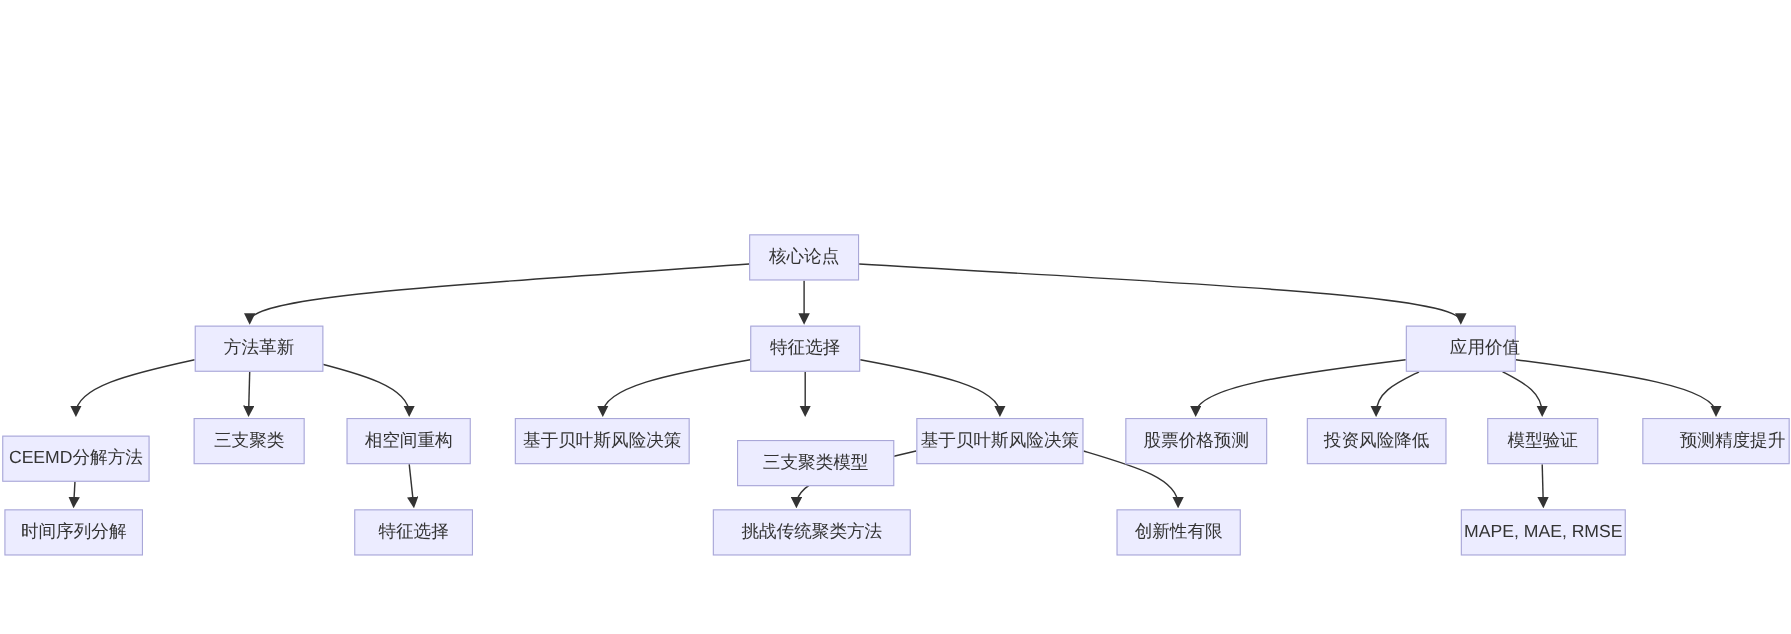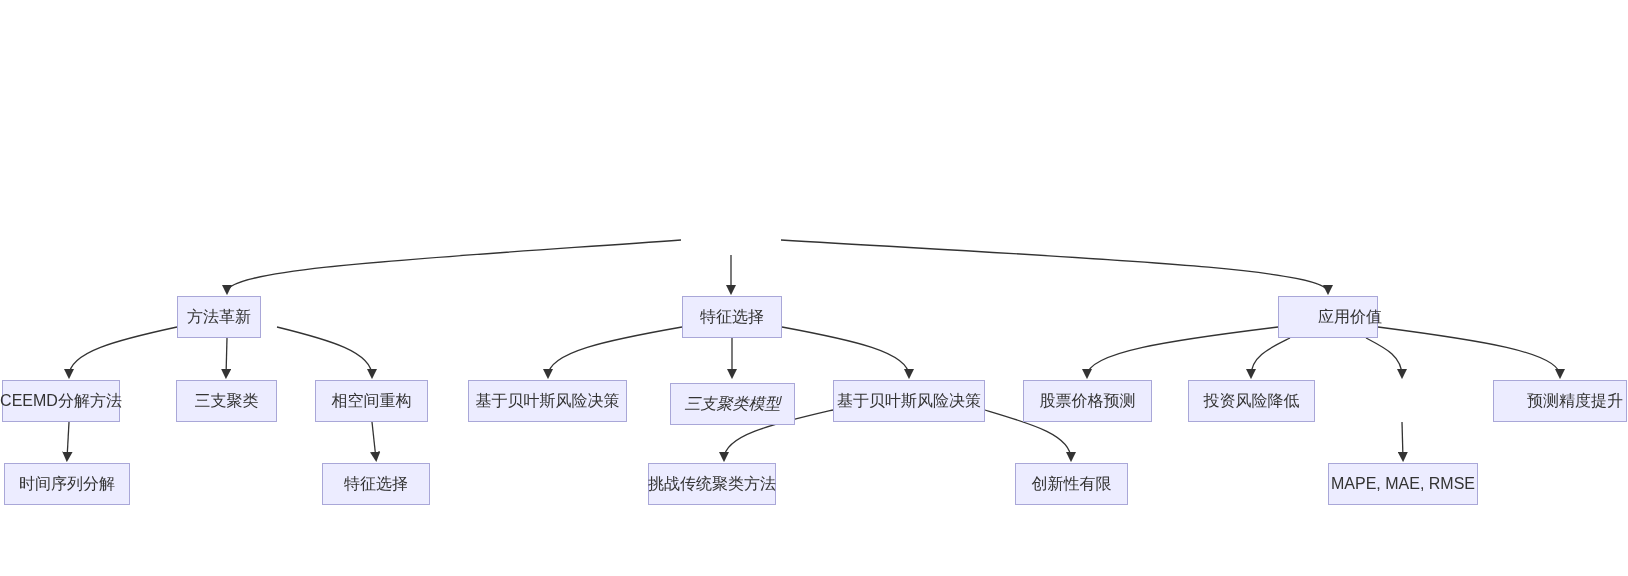--- a/index.html
+++ b/index.html
@@ -65,34 +65,36 @@
     <path class="edge" d="M1366,338C1385,348,1402,356,1402,376" marker-end="url(#arrowhead)"></path>
     <path class="edge" d="M1378,327C1478,340,1560,352,1560,376" marker-end="url(#arrowhead)"></path>
 
     <path class="edge" d="M69,422L67,459" marker-end="url(#arrowhead)"></path>
     <path class="edge" d="M372,422L376,459" marker-end="url(#arrowhead)"></path>
     <path class="edge" d="M833,410C773,424,724,435,724,459" marker-end="url(#arrowhead)"></path>
     <path class="edge" d="M985,410C1032,424,1071,435,1071,459" marker-end="url(#arrowhead)"></path>
     <path class="edge" d="M1402,422L1403,459" marker-end="url(#arrowhead)"></path>
   </svg>
 
+  <div class="node" style="left:681px; top:213px; width:100px;">核心论点</div>
 
-  <div class="node" style="left:177px; top:296px; width:84px;">方法革新</div>
+  <div class="node" style="left:177px; top:296px; width:117px;">方法革新</div>
   <div class="node" style="left:682px; top:296px; width:100px;">特征选择</div>
   <div class="node" style="left:1278px; top:296px; width:100px;padding-left:44px;">应用价值</div>
 
-  <div class="node" style="left:2px; top:380px; width:118px;">CEEMD分解方法</div>
+  <div class="node" style="left:2px; top:396px; width:134px;">CEEMD分解方法</div>
   <div class="node" style="left:176px; top:380px; width:101px;">三支聚类</div>
   <div class="node" style="left:315px; top:380px; width:113px;">相空间重构</div>
   <div class="node" style="left:468px; top:380px; width:159px;">基于贝叶斯风险决策</div>
-  <div class="node" style="left:670px; top:383px; width:125px;font-style:italic;">三支聚类模型</div>
+  <div class="node" style="left:670px; top:400px; width:143px;">三支聚类模型</div>
   <div class="node" style="left:833px; top:380px; width:152px;">基于贝叶斯风险决策</div>
   <div class="node" style="left:1023px; top:380px; width:129px;">股票价格预测</div>
   <div class="node" style="left:1188px; top:380px; width:127px;">投资风险降低</div>
+  <div class="node" style="left:1352px; top:380px; width:101px;">模型验证</div>
   <div class="node" style="left:1493px; top:380px; width:134px;padding-left:30px;">预测精度提升</div>
 
   <div class="node" style="left:4px; top:463px; width:126px;">时间序列分解</div>
   <div class="node" style="left:322px; top:463px; width:108px;">特征选择</div>
-  <div class="node" style="left:648px; top:463px; width:128px;">挑战传统聚类方法</div>
+  <div class="node" style="left:648px; top:463px; width:180px;">挑战传统聚类方法</div>
   <div class="node" style="left:1015px; top:463px; width:113px;">创新性有限</div>
   <div class="node" style="left:1328px; top:463px; width:150px;">MAPE, MAE, RMSE</div>
 
 </div>
 
 </body></html>

